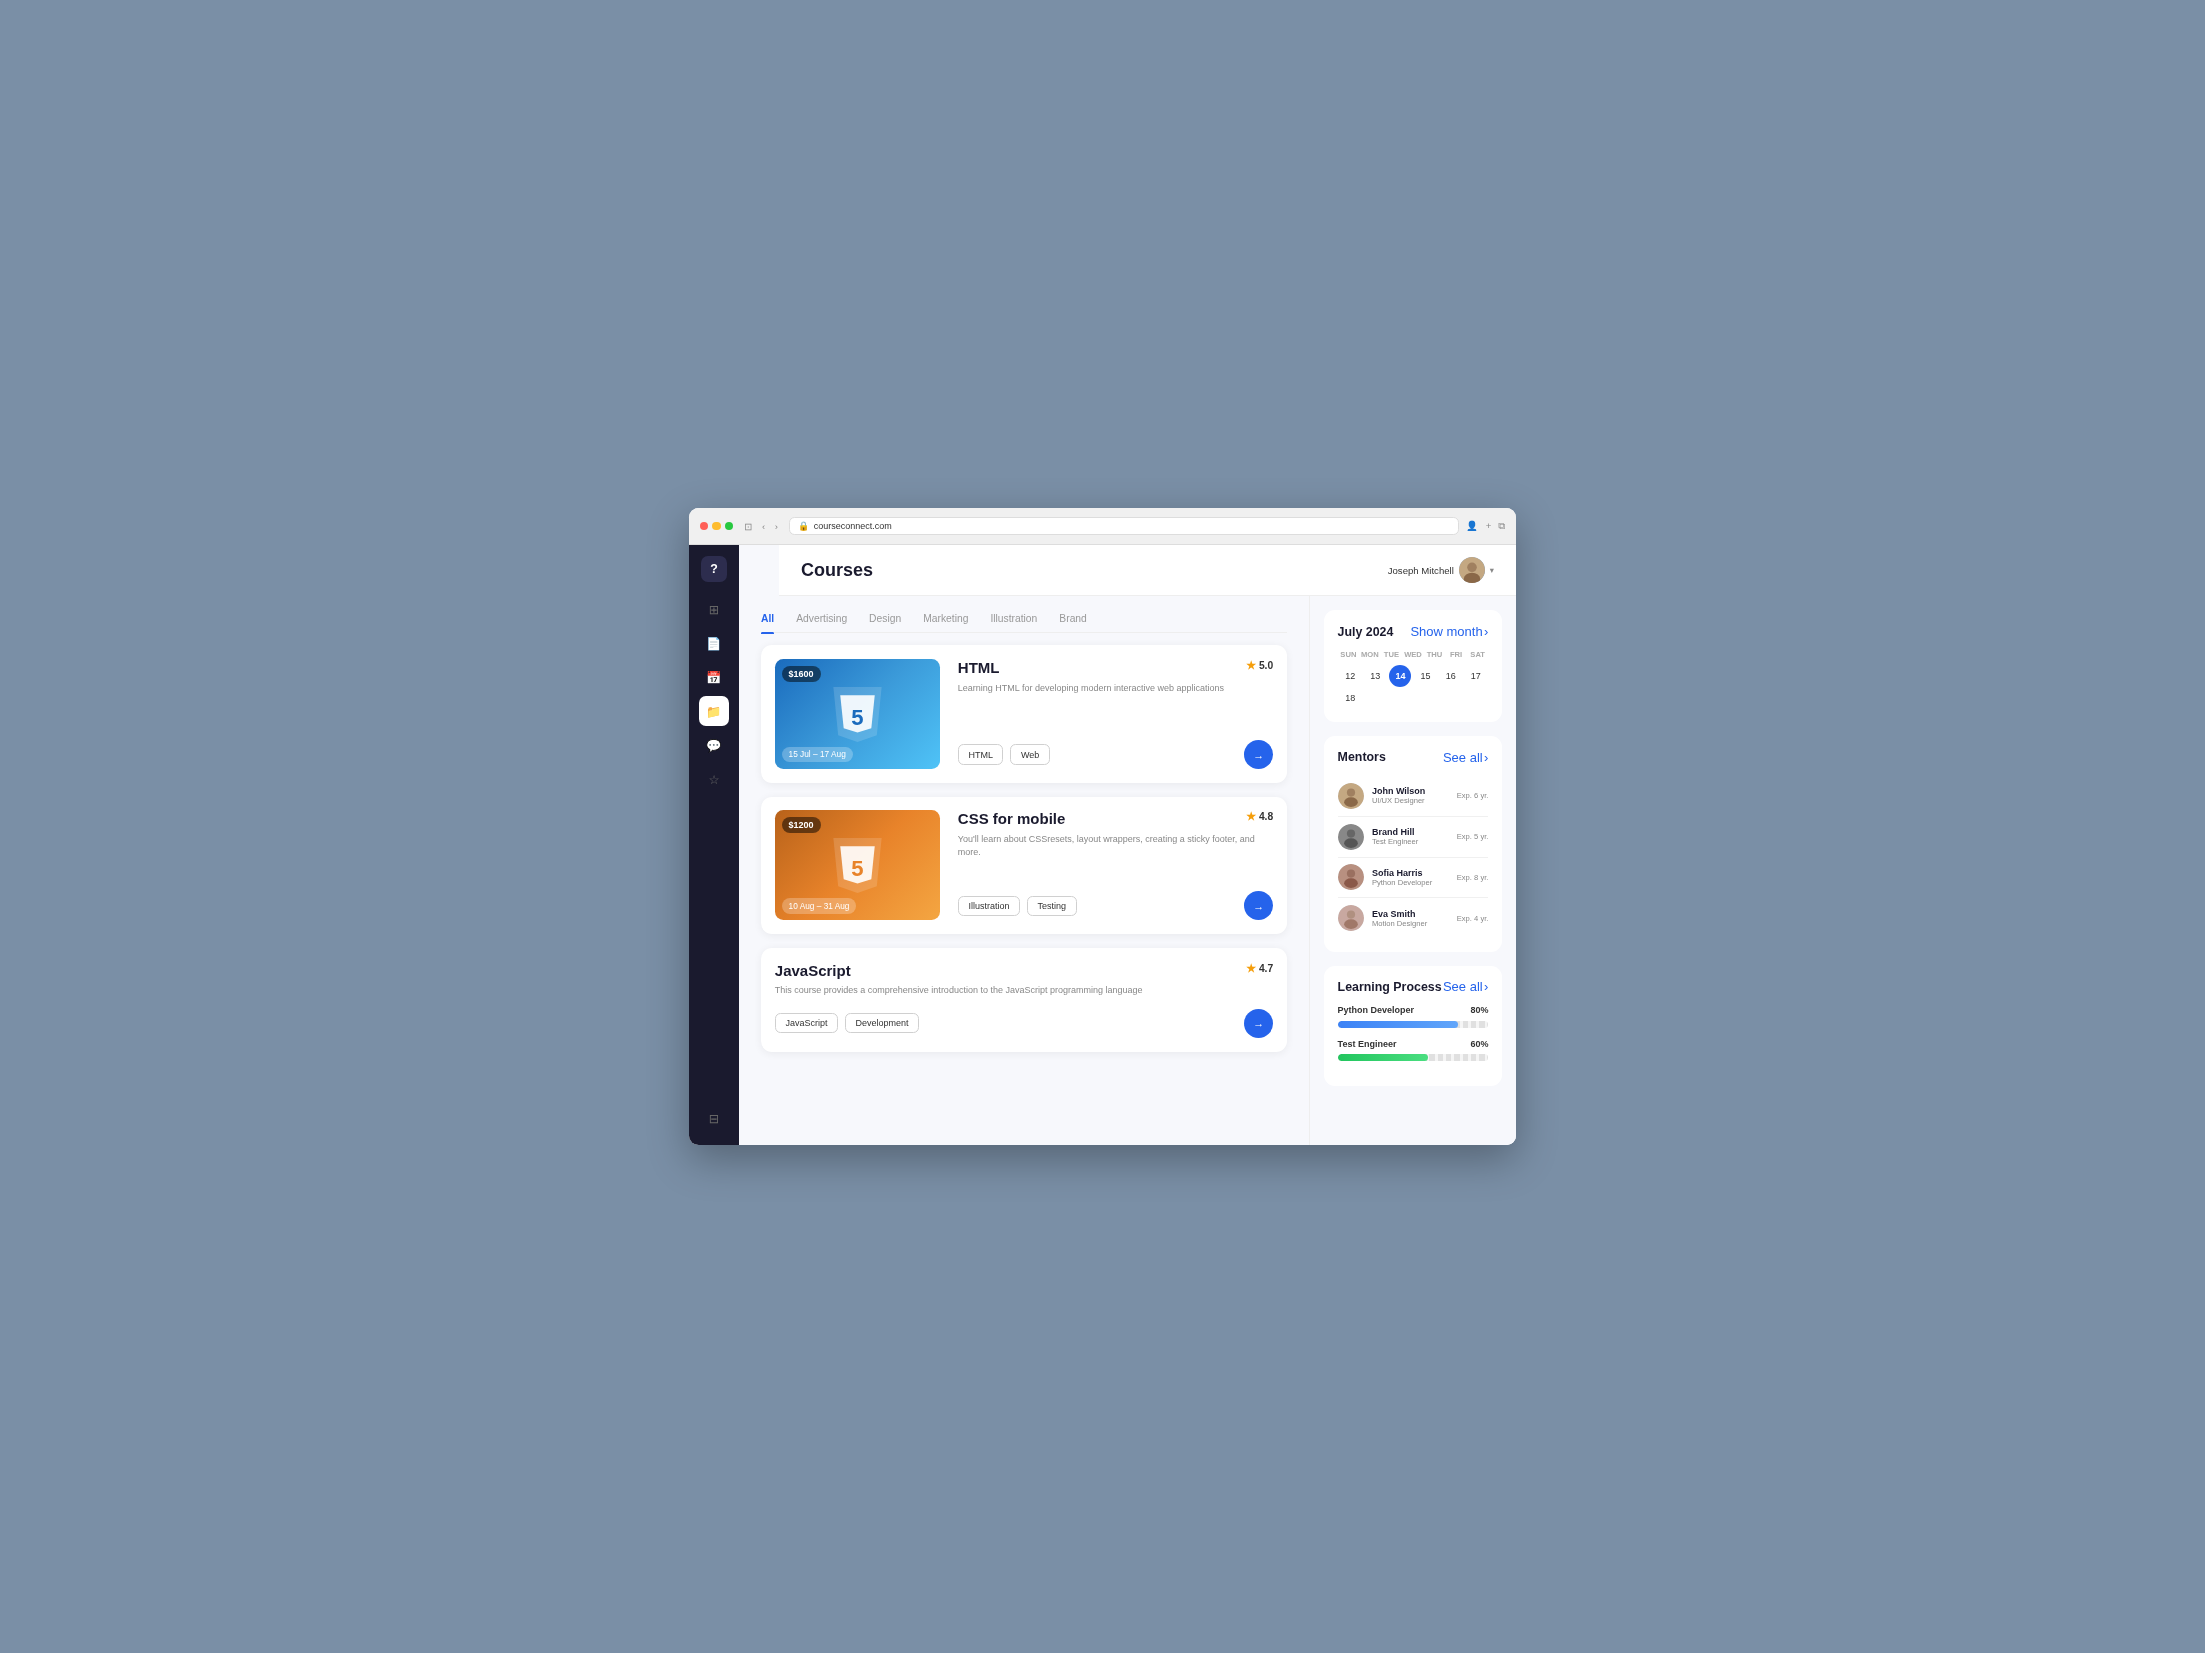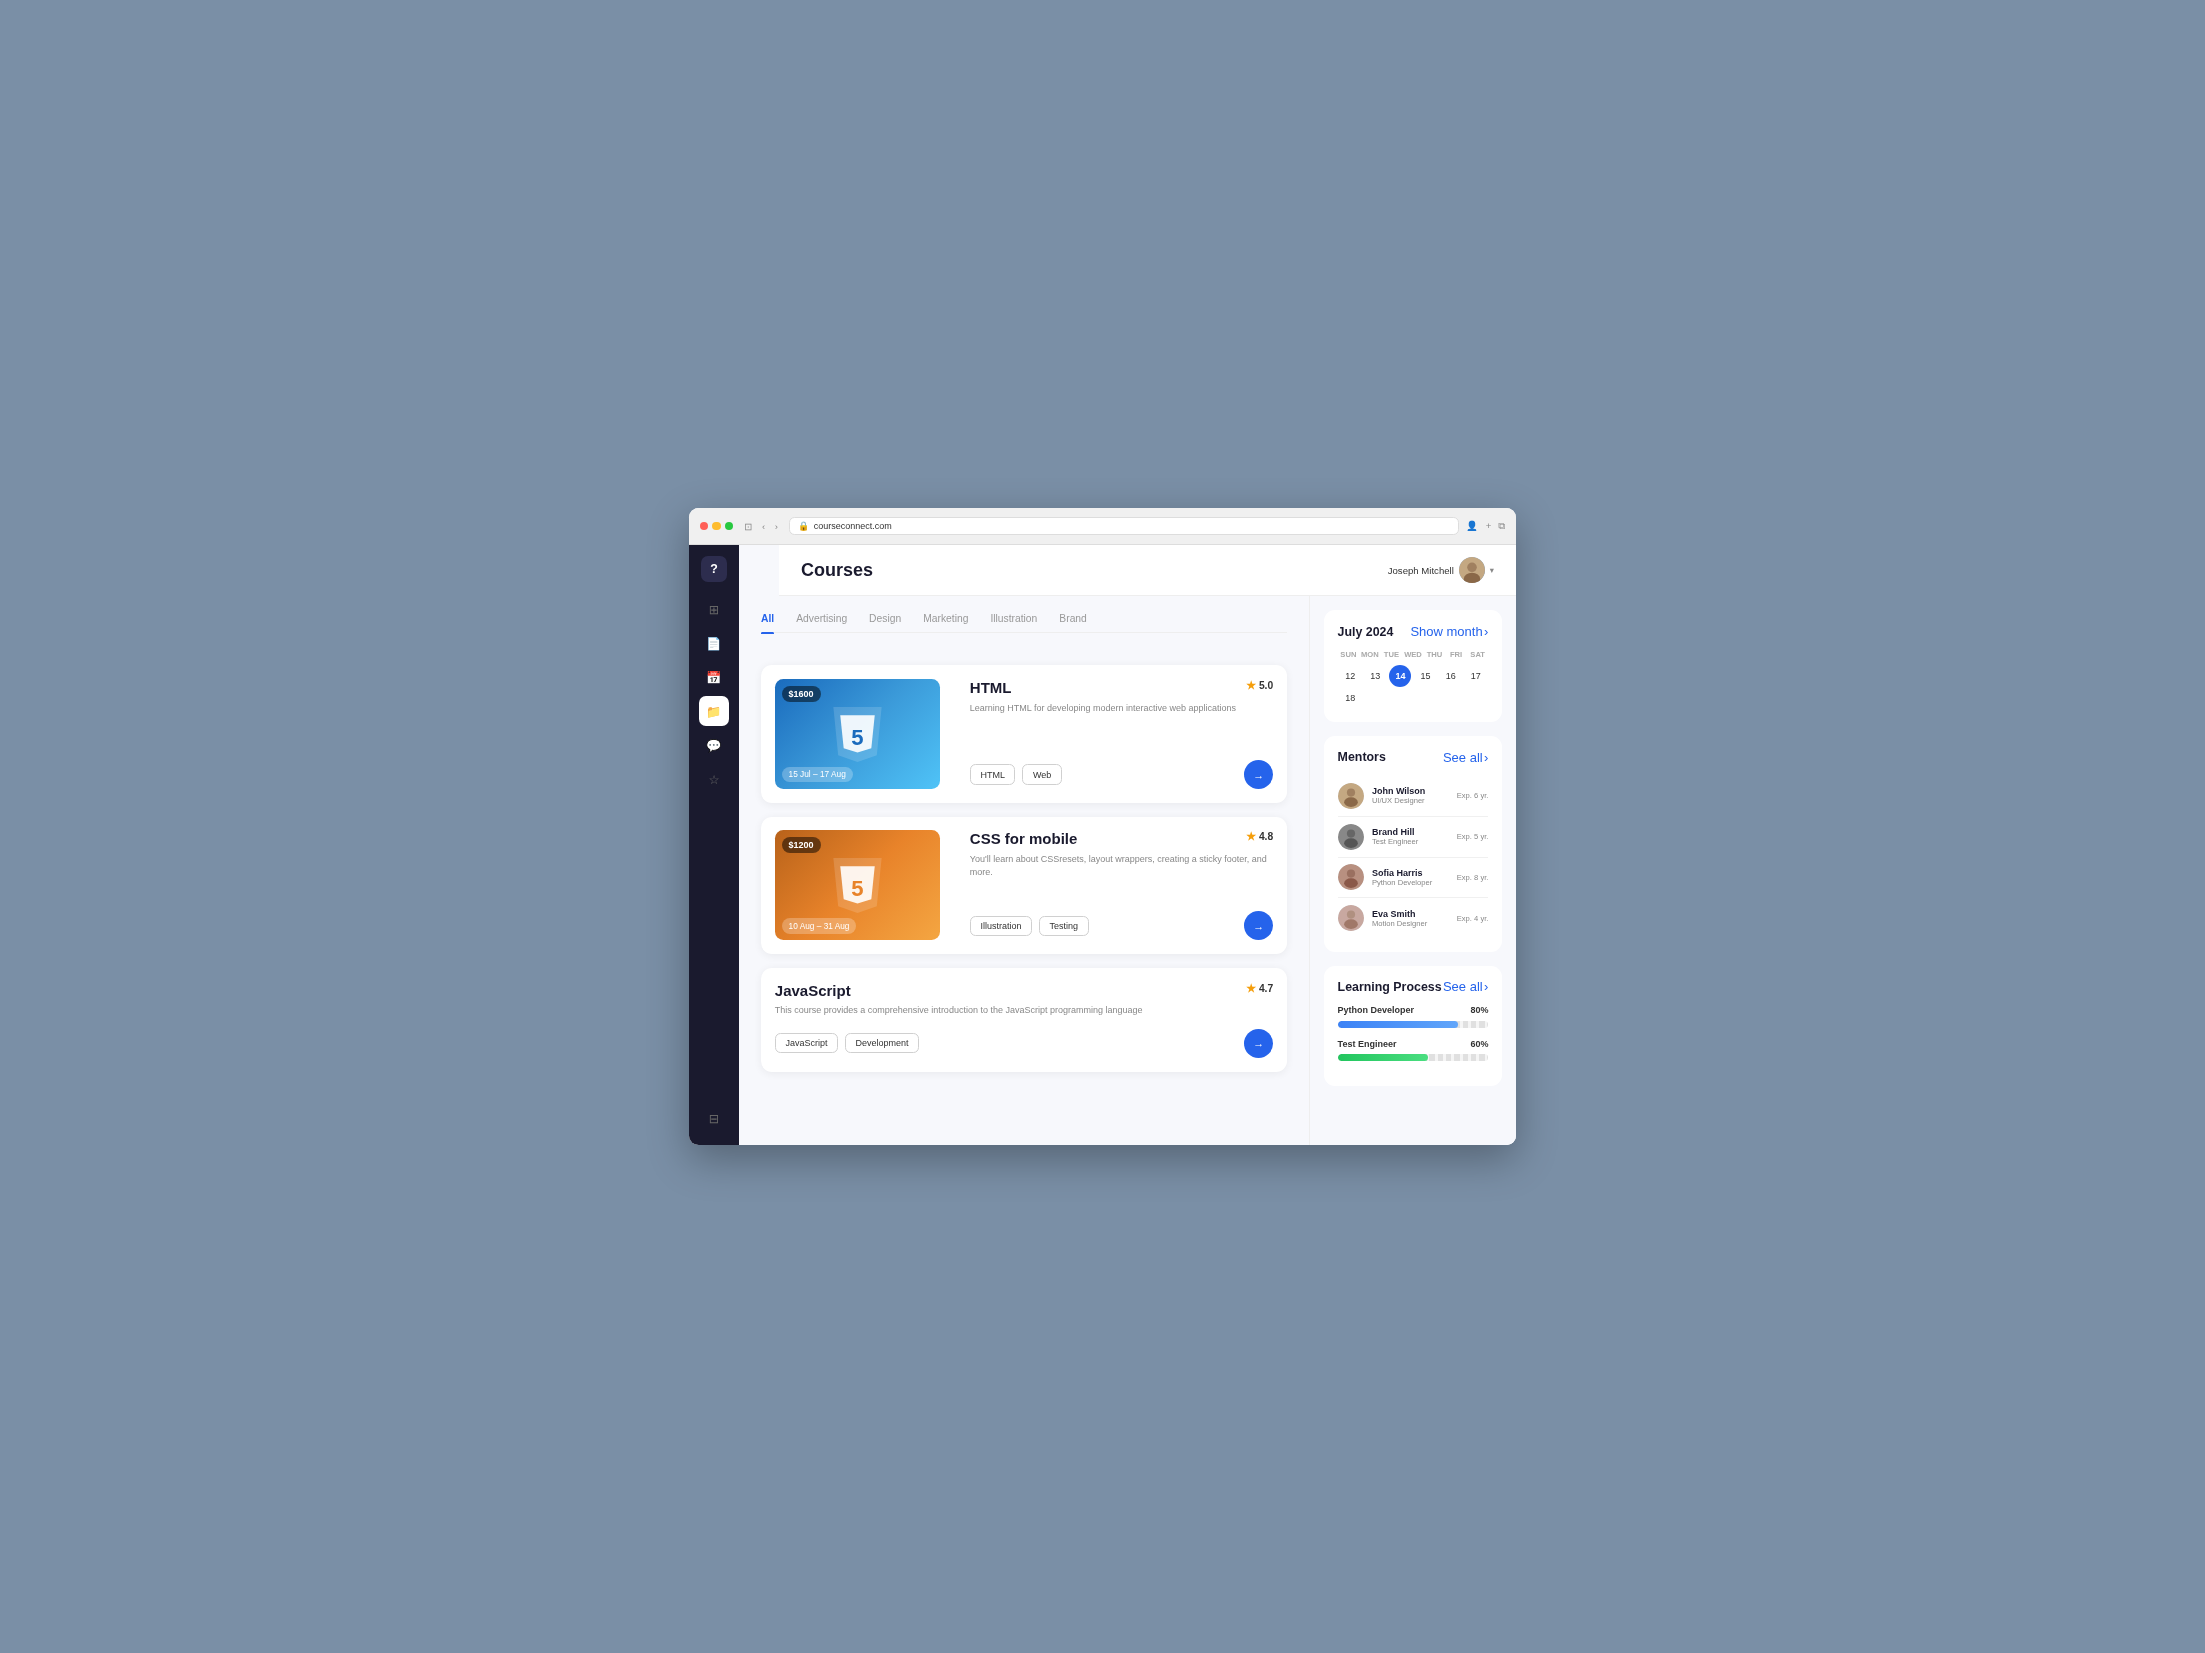--- a/index.html
+++ b/index.html
@@ -156,21 +156,21 @@
     .courses-panel {
       flex: 1;
       padding: 16.5px 22px;
       overflow-y: auto;
     }
 
     
     .tabs {
       display: flex;
       gap: 22px;
-      margin-bottom: 32px;
+      margin-bottom: 12px;
       border-bottom: 1.4px solid #eee;
       padding-bottom: 0;
     }
 
     .tab {
       font-size: 10.3px;
       color: #999;
       cursor: pointer;
       padding-bottom: 8.3px;
       position: relative;
@@ -191,21 +191,21 @@
       border-radius: 1.4px 1.4px 0 0;
     }
 
     
     .course-card {
       background: #fff;
       border-radius: 11px;
       padding: 13.8px;
       margin-bottom: 13.8px;
       display: flex;
-      gap: 30px;
+      gap: 18px;
       box-shadow: 0 1.4px 8.3px rgba(0,0,0,0.06);
     }
 
     .course-thumbnail {
       width: 165px;
       height: 110px;
       border-radius: 8.3px;
       flex-shrink: 0;
       position: relative;
       overflow: hidden;

